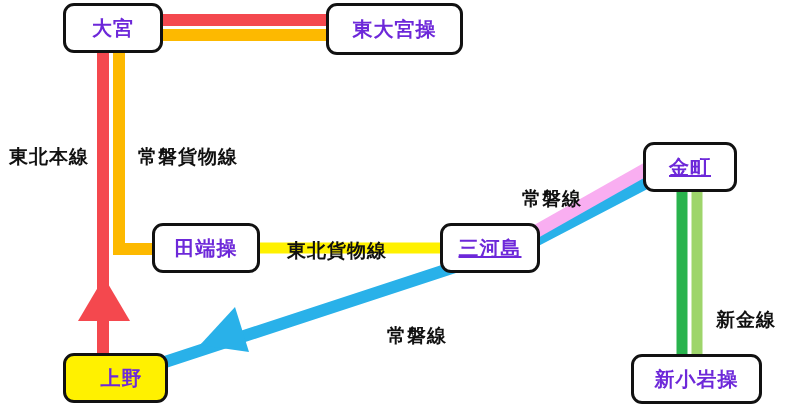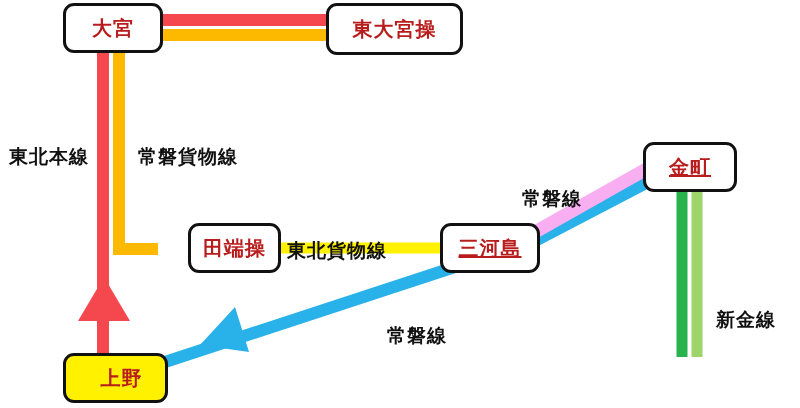--- a/index.html
+++ b/index.html
@@ -7,31 +7,31 @@
     position:relative; width:800px; height:408px; background:#ffffff;
     overflow:hidden;
     font-family:"Liberation Sans","DejaVu Sans",sans-serif;
   }
   svg.rails { position:absolute; left:0; top:0; width:800px; height:408px; }
 
   .box {
     position:absolute; box-sizing:border-box;
     display:flex; align-items:center; justify-content:center;
     background:#ffffff; border:3px solid #111111; border-radius:11px;
-    font-weight:bold; font-size:20px; color:#b91c1c; letter-spacing:1px;
+    font-weight:bold; font-size:20px; color:#6d28d9; letter-spacing:1px;
   }
   .llabel {
     position:absolute; font-weight:bold; font-size:19px; color:#111111;
     white-space:nowrap; letter-spacing:1px;margin-top:28px;
   }
 
   
   #st-omiya        { left:63px;  top:3px;   width:100px; height:50px; }
   #st-higashiomiya { left:326px; top:3px;   width:137px; height:52px; }
-  #st-tabata       { left:152px; top:223px; width:93px; height:50px;margin-left:36px; }
+  #st-tabata       { left:152px; top:223px; width:108px; height:50px; }
   #st-mikawashima  { left:440px; top:223px; width:100px; height:50px;text-decoration:underline; }
   #st-kanamachi    { left:643px; top:142px; width:94px; height:50px;text-decoration:underline; }
   #st-shinkoiwa    { left:631px; top:354px; width:131px; height:50px; }
   #st-ueno         { left:63px;  top:353px; width:105px; height:50px;padding-left:12px; }
 
   
   #lb-tohoku-main   { left:9px;   top:116px; }
   #lb-tohoku-freight{ left:138px; top:116px; }
   #lb-joban-freight { left:287px; top:210px; }
   #lb-joban-upper   { left:522px; top:158px; }
@@ -62,20 +62,21 @@
 
     <polygon points="104,277 78,321 130,321" fill="#F4484E"></polygon>
     <polygon points="200,345 235,307 249,352" fill="#29B1E9"></polygon>
   </svg>
 
   <div class="box" id="st-omiya">大宮</div>
   <div class="box" id="st-higashiomiya">東大宮操</div>
   <div class="box" id="st-tabata">田端操</div>
   <div class="box" id="st-mikawashima">三河島</div>
   <div class="box" id="st-kanamachi">金町</div>
+  <div class="box" id="st-shinkoiwa">新小岩操</div>
   <div class="box" id="st-ueno" style="background-color: rgb(255, 241, 0);">上野</div>
 
   <div class="llabel" id="lb-tohoku-main">東北本線</div>
   <div class="llabel" id="lb-tohoku-freight">常磐貨物線</div>
   <div class="llabel" id="lb-joban-freight">東北貨物線</div>
   <div class="llabel" id="lb-joban-upper">常磐線</div>
   <div class="llabel" id="lb-joban-lower">常磐線</div>
   <div class="llabel" id="lb-shinkin">新金線</div>
 
 </div>

